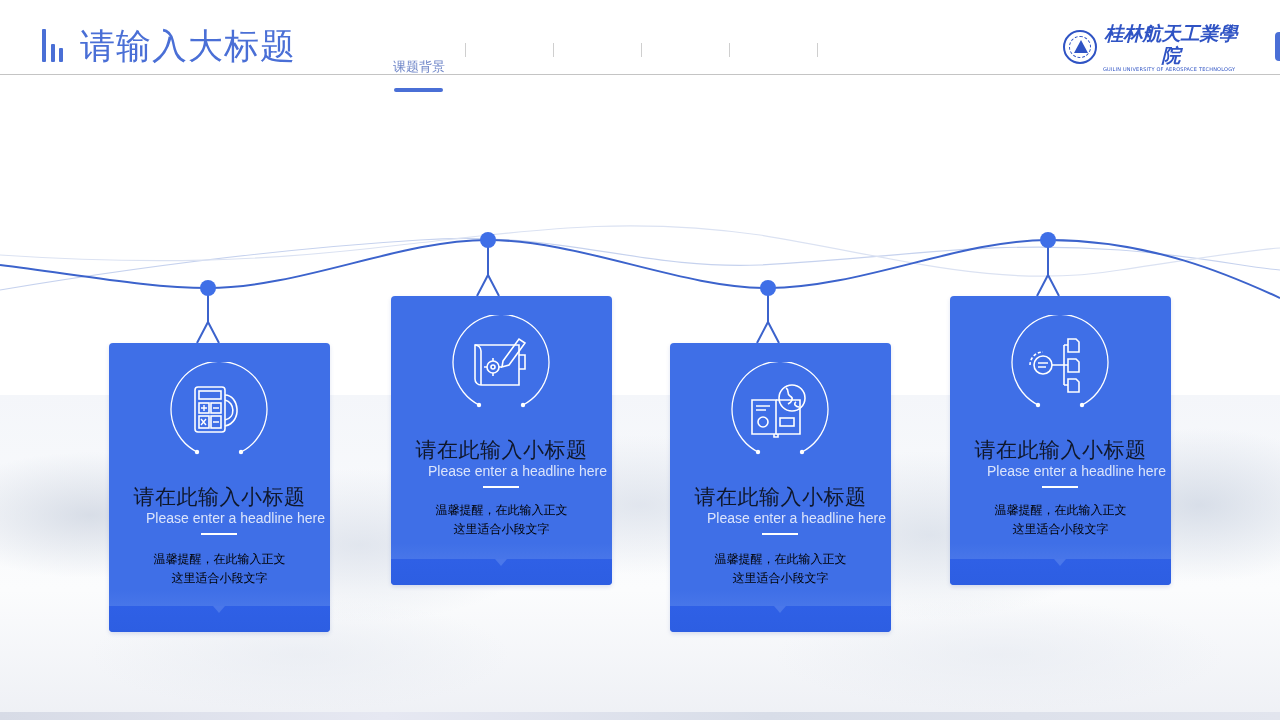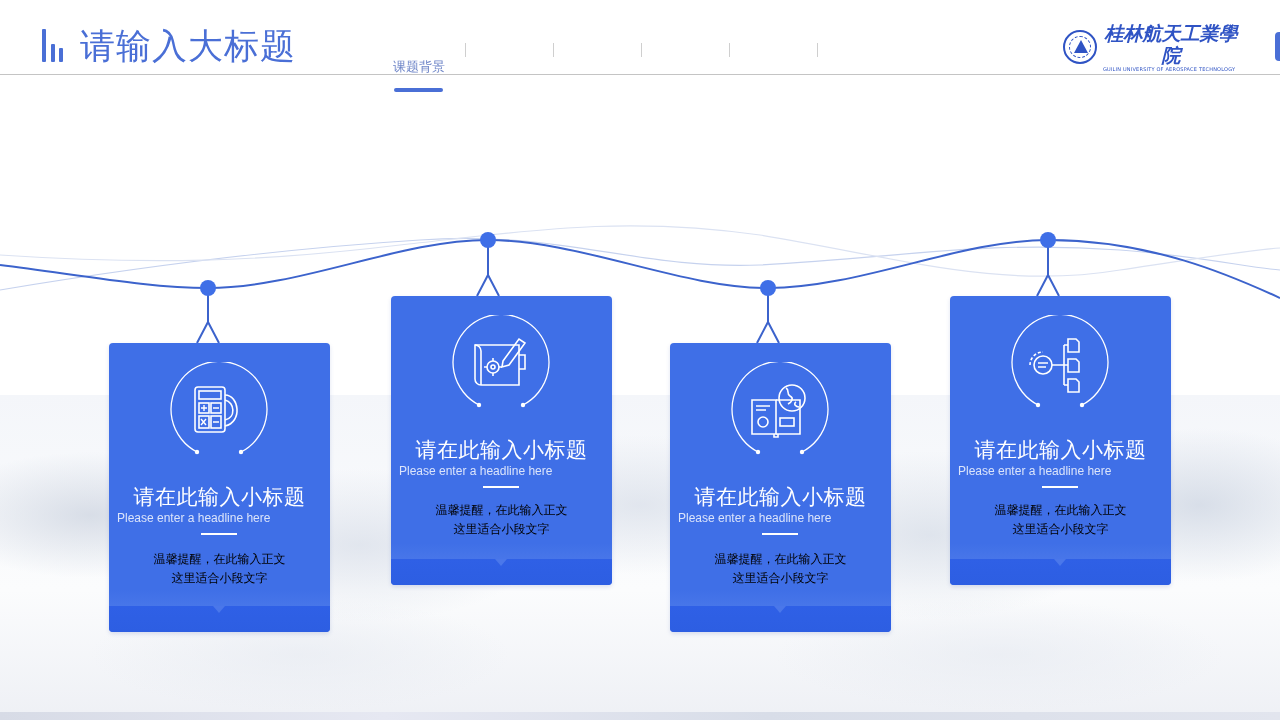--- a/index.html
+++ b/index.html
@@ -70,26 +70,26 @@
   .card-footer::before {
     content: ""; position: absolute; left: 0; top: -16px; width: 100%; height: 16px;
     background: linear-gradient(rgba(63,111,231,0), rgba(80,125,235,0.5));
   }
   .card-footer .notch {
     position: absolute; left: 104px; top: 0; width: 0; height: 0;
     border-left: 6px solid transparent; border-right: 6px solid transparent; border-top: 7px solid #4a77ea;
   }
   .icon-ring { position: absolute; left: 60px; width: 100px; height: 100px; }
   .card-title {
-    position: absolute; left: 0; width: 100%; text-align: center; color: #ffffff;
+    position: absolute; left: 0; width: 100%; text-align: center; color: #0f172a;
     font-size: 21px; line-height: 26px; letter-spacing: 0.5px;
   }
   .card-subtitle {
-    position: absolute; left: 8px; width: 100%; color: #dbe4fb;
-    font-size: 12px; line-height: 14px; font-family: "Liberation Sans", sans-serif;
+    position: absolute; left: 16px; width: 100%; text-align: center; color: #dbe4fb;
+    font-size: 14px; line-height: 14px; font-family: "Liberation Sans", sans-serif;
   }
   .card-divider { position: absolute; left: 92px; width: 36px; height: 2px; background: #ffffff; }
   .card-text {
     position: absolute; left: 0; width: 100%; text-align: center; color: #000000;
     font-size: 12px; line-height: 19px;
   }
 </style>
 </head>
 <body>
 

